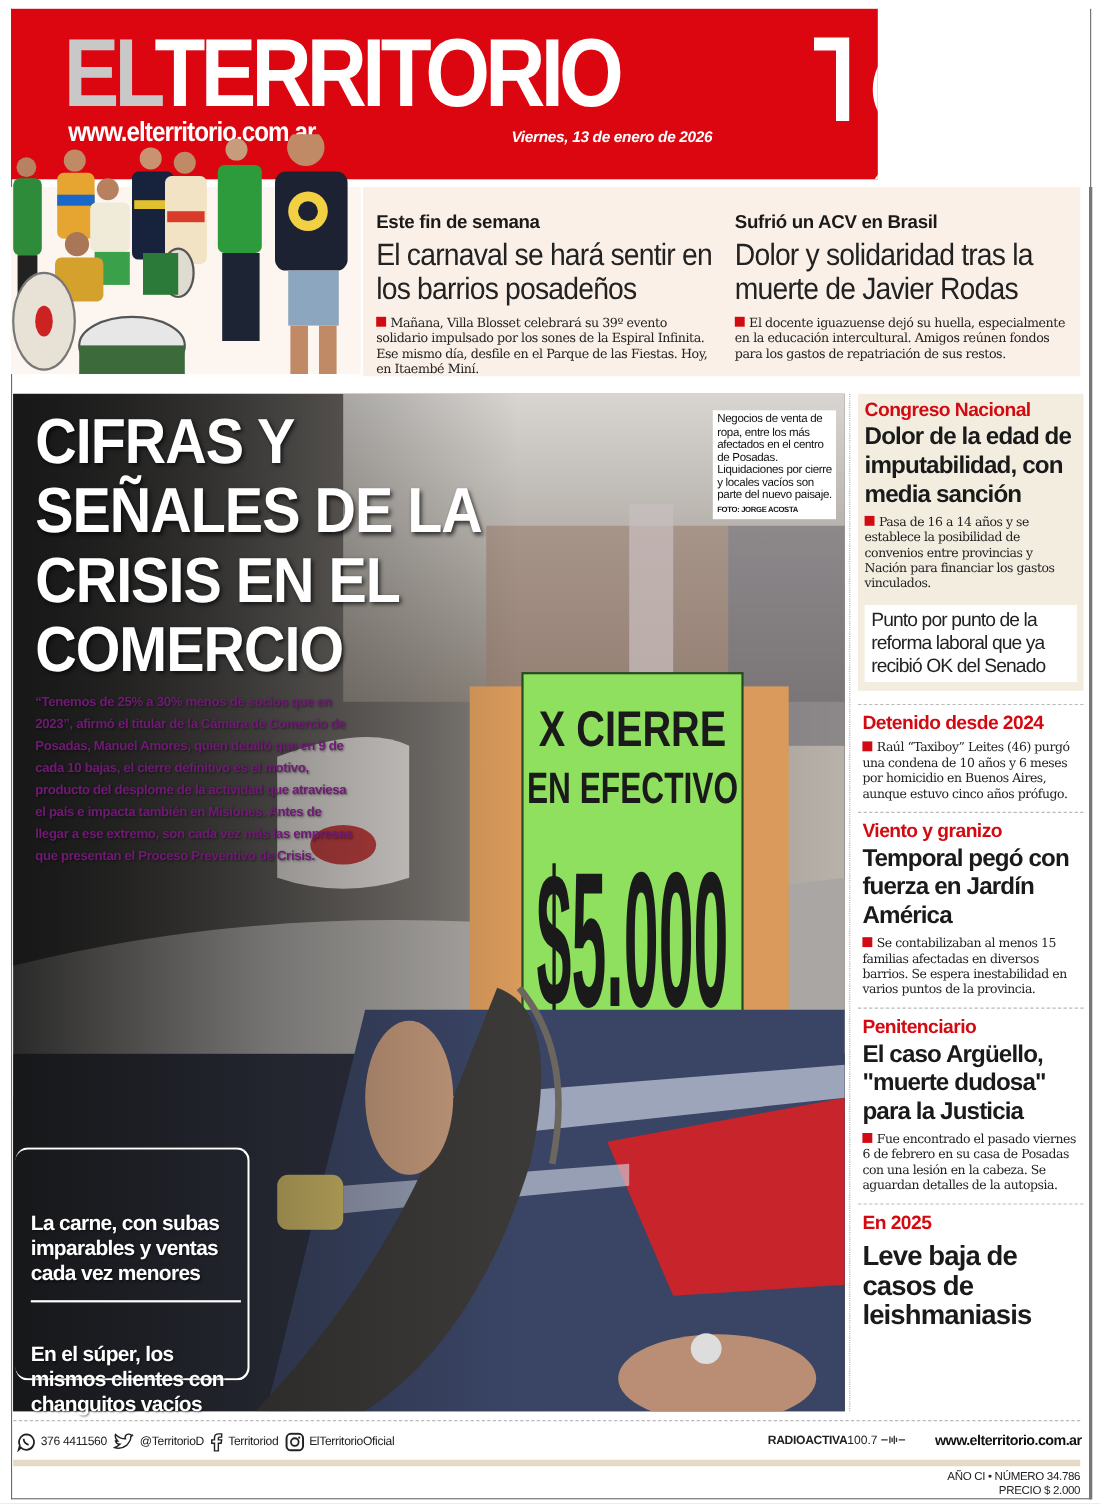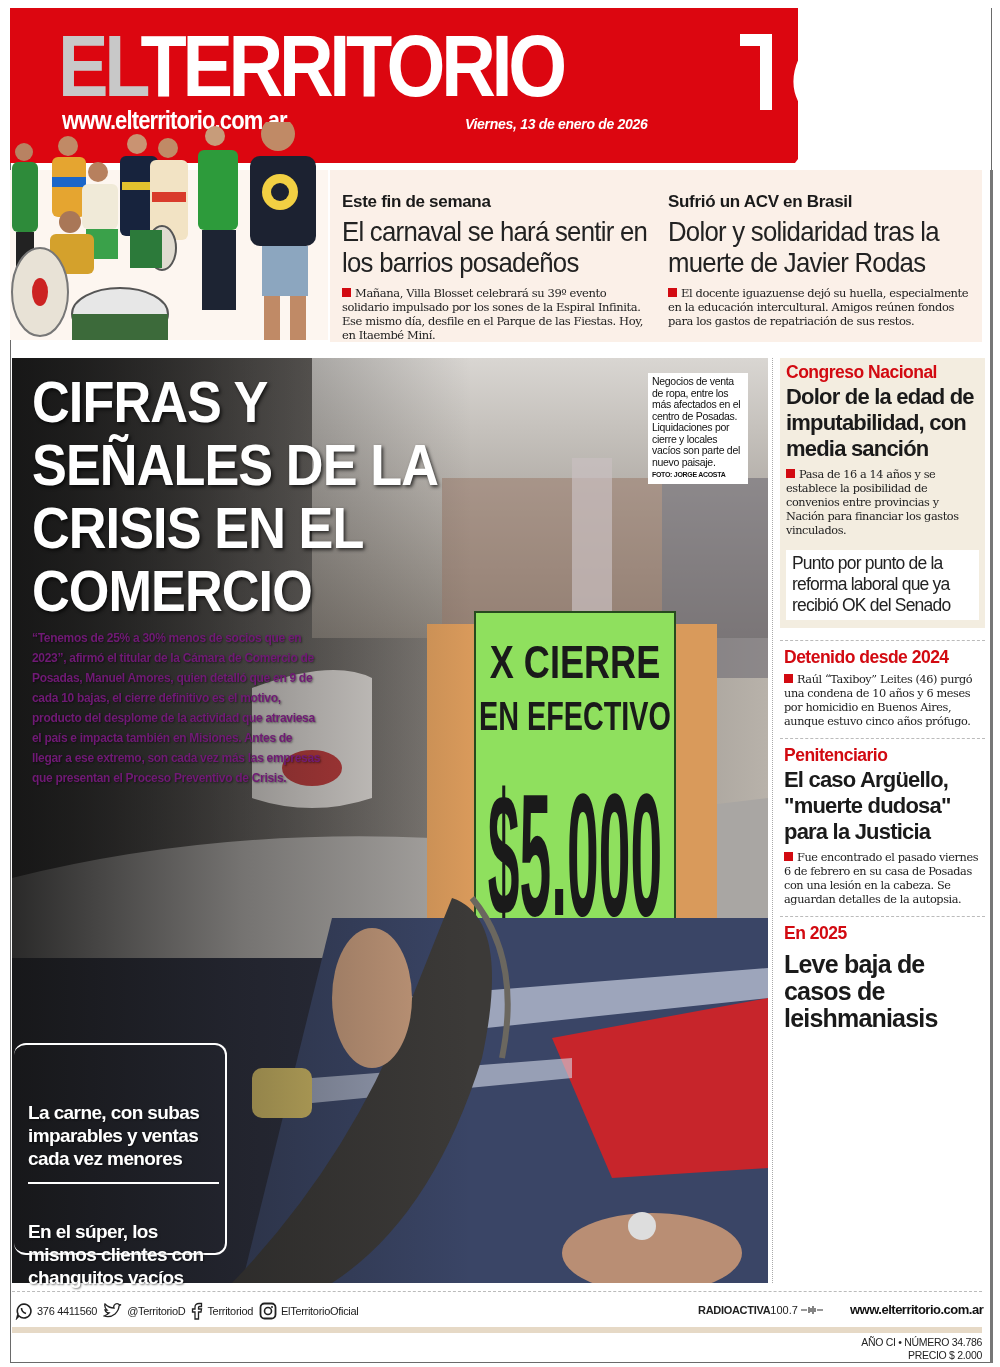--- a/index.html
+++ b/index.html
@@ -26,21 +26,21 @@
   .top-band { position: absolute; left: 330px; top: 170px; width: 652px; height: 172px; background: #fbf0e8; }
   .story-top { position: absolute; top: 192px; width: 310px; }
   .story-top .kicker { font-weight: 700; font-size: 17px; letter-spacing: -0.3px; color: #1a1a1a; }
   .story-top .headline { font-family: "Liberation Sans", sans-serif; font-weight: 400; font-size: 28px; line-height: 31px; letter-spacing: -0.8px; color: #222; margin-top: 4px; transform: scaleX(0.92); transform-origin: left top; width: 340px; }
   .story-top .summary { font-family: "DejaVu Serif", serif; font-size: 11.5px; line-height: 14px; color: #222; margin-top: 8px; letter-spacing: -0.4px; }
   .bullet { display: inline-block; width: 9px; height: 9px; background: #d20a11; margin-right: 4px; vertical-align: 0px; }
 
   
   .main-photo { position: absolute; left: 12px; top: 358px; width: 756px; height: 925px; overflow: hidden; background: #3a3735; }
   .main-headline { position: absolute; left: 32px; top: 370px; width: 460px; color: #fff; font-family: "Liberation Sans", sans-serif; font-weight: 700; font-size: 58px; line-height: 63px; letter-spacing: -1px; text-shadow: 2px 2px 4px rgba(0,0,0,0.7); transform: scaleX(0.9); transform-origin: left top; }
-  .caption { position: absolute; left: 648px; top: 373px; width: 100px; background: #fff; padding: 3px 2px 3px 4px; color: #111; font-size: 10.5px; line-height: 11.5px; font-family: "Liberation Sans", sans-serif; letter-spacing: -0.3px; }
+  .caption { position: absolute; left: 648px; top: 373px; width: 112px; background: #fff; padding: 3px 2px 3px 4px; color: #111; font-size: 10.5px; line-height: 11.5px; font-family: "Liberation Sans", sans-serif; letter-spacing: -0.3px; }
   .caption .credit { font-size: 7px; font-weight: 700; display: block; margin-top: 1px; }
   .lede { position: absolute; left: 32px; top: 628px; width: 290px; color: #701a75; font-size: 12px; line-height: 20px; font-weight: 700; letter-spacing: -0.3px; text-shadow: 1px 1px 2px rgba(0,0,0,0.5); }
   .sidebar-box { position: absolute; left: 14px; top: 1043px; width: 213px; height: 212px; border: 2px solid #fff; border-radius: 12px; border-left: none; padding: 20px 10px 0 14px; color: #fff; }
   .sidebar-box .item { font-weight: 700; font-size: 19px; line-height: 23px; letter-spacing: -0.6px; text-shadow: 1px 1px 2px rgba(0,0,0,0.5); margin-top: 36px; }
   .sidebar-box .sep { height: 2px; background: #fff; margin: 12px -4px 12px 0; }
 
   
   .right-col { position: absolute; left: 780px; top: 358px; width: 205px; }
   .dotline-v { position: absolute; left: 772px; top: 358px; width: 0; height: 925px; border-left: 1px dotted #aaa; }
   .rc-first { background: #f3ede0; padding: 4px 6px 8px 6px; margin-left: 0; }
@@ -211,20 +211,25 @@
     <h3 class="rc-head">Dolor de la edad de imputabilidad, con media sanción</h3>
     <p class="rc-sum"><span class="bullet"></span><span>Pasa de 16 a 14 años y se establece la posibilidad de convenios entre provincias y Nación para financiar los gastos vinculados.</span></p>
     <div class="rc-related">Punto por punto de la reforma laboral que ya recibió OK del Senado</div>
   </div>
 
   <div class="rc-story" style="margin-top:12px;">
     <div class="rc-kicker">Detenido desde 2024</div>
     <p class="rc-sum"><span class="bullet"></span><span>Raúl “Taxiboy” Leites (46) purgó una condena de 10 años y 6 meses por homicidio en Buenos Aires, aunque estuvo cinco años prófugo.</span></p>
   </div>
 
+  <div class="rc-story">
+    <div class="rc-kicker">Viento y granizo</div>
+    <h3 class="rc-head">Temporal pegó con fuerza en Jardín América</h3>
+    <p class="rc-sum"><span class="bullet"></span><span>Se contabilizaban al menos 15 familias afectadas en diversos barrios. Se espera inestabilidad en varios puntos de la provincia.</span></p>
+  </div>
 
   <div class="rc-story">
     <div class="rc-kicker">Penitenciario</div>
     <h3 class="rc-head">El caso Argüello, "muerte dudosa" para la Justicia</h3>
     <p class="rc-sum"><span class="bullet"></span><span>Fue encontrado el pasado viernes 6 de febrero en su casa de Posadas con una lesión en la cabeza. Se aguardan detalles de la autopsia.</span></p>
   </div>
 
   <div class="rc-story">
     <div class="rc-kicker">En 2025</div>
     <h3 class="rc-head" style="font-size:25px;line-height:27px;margin-top:8px;">Leve baja de casos de leishmaniasis</h3>

